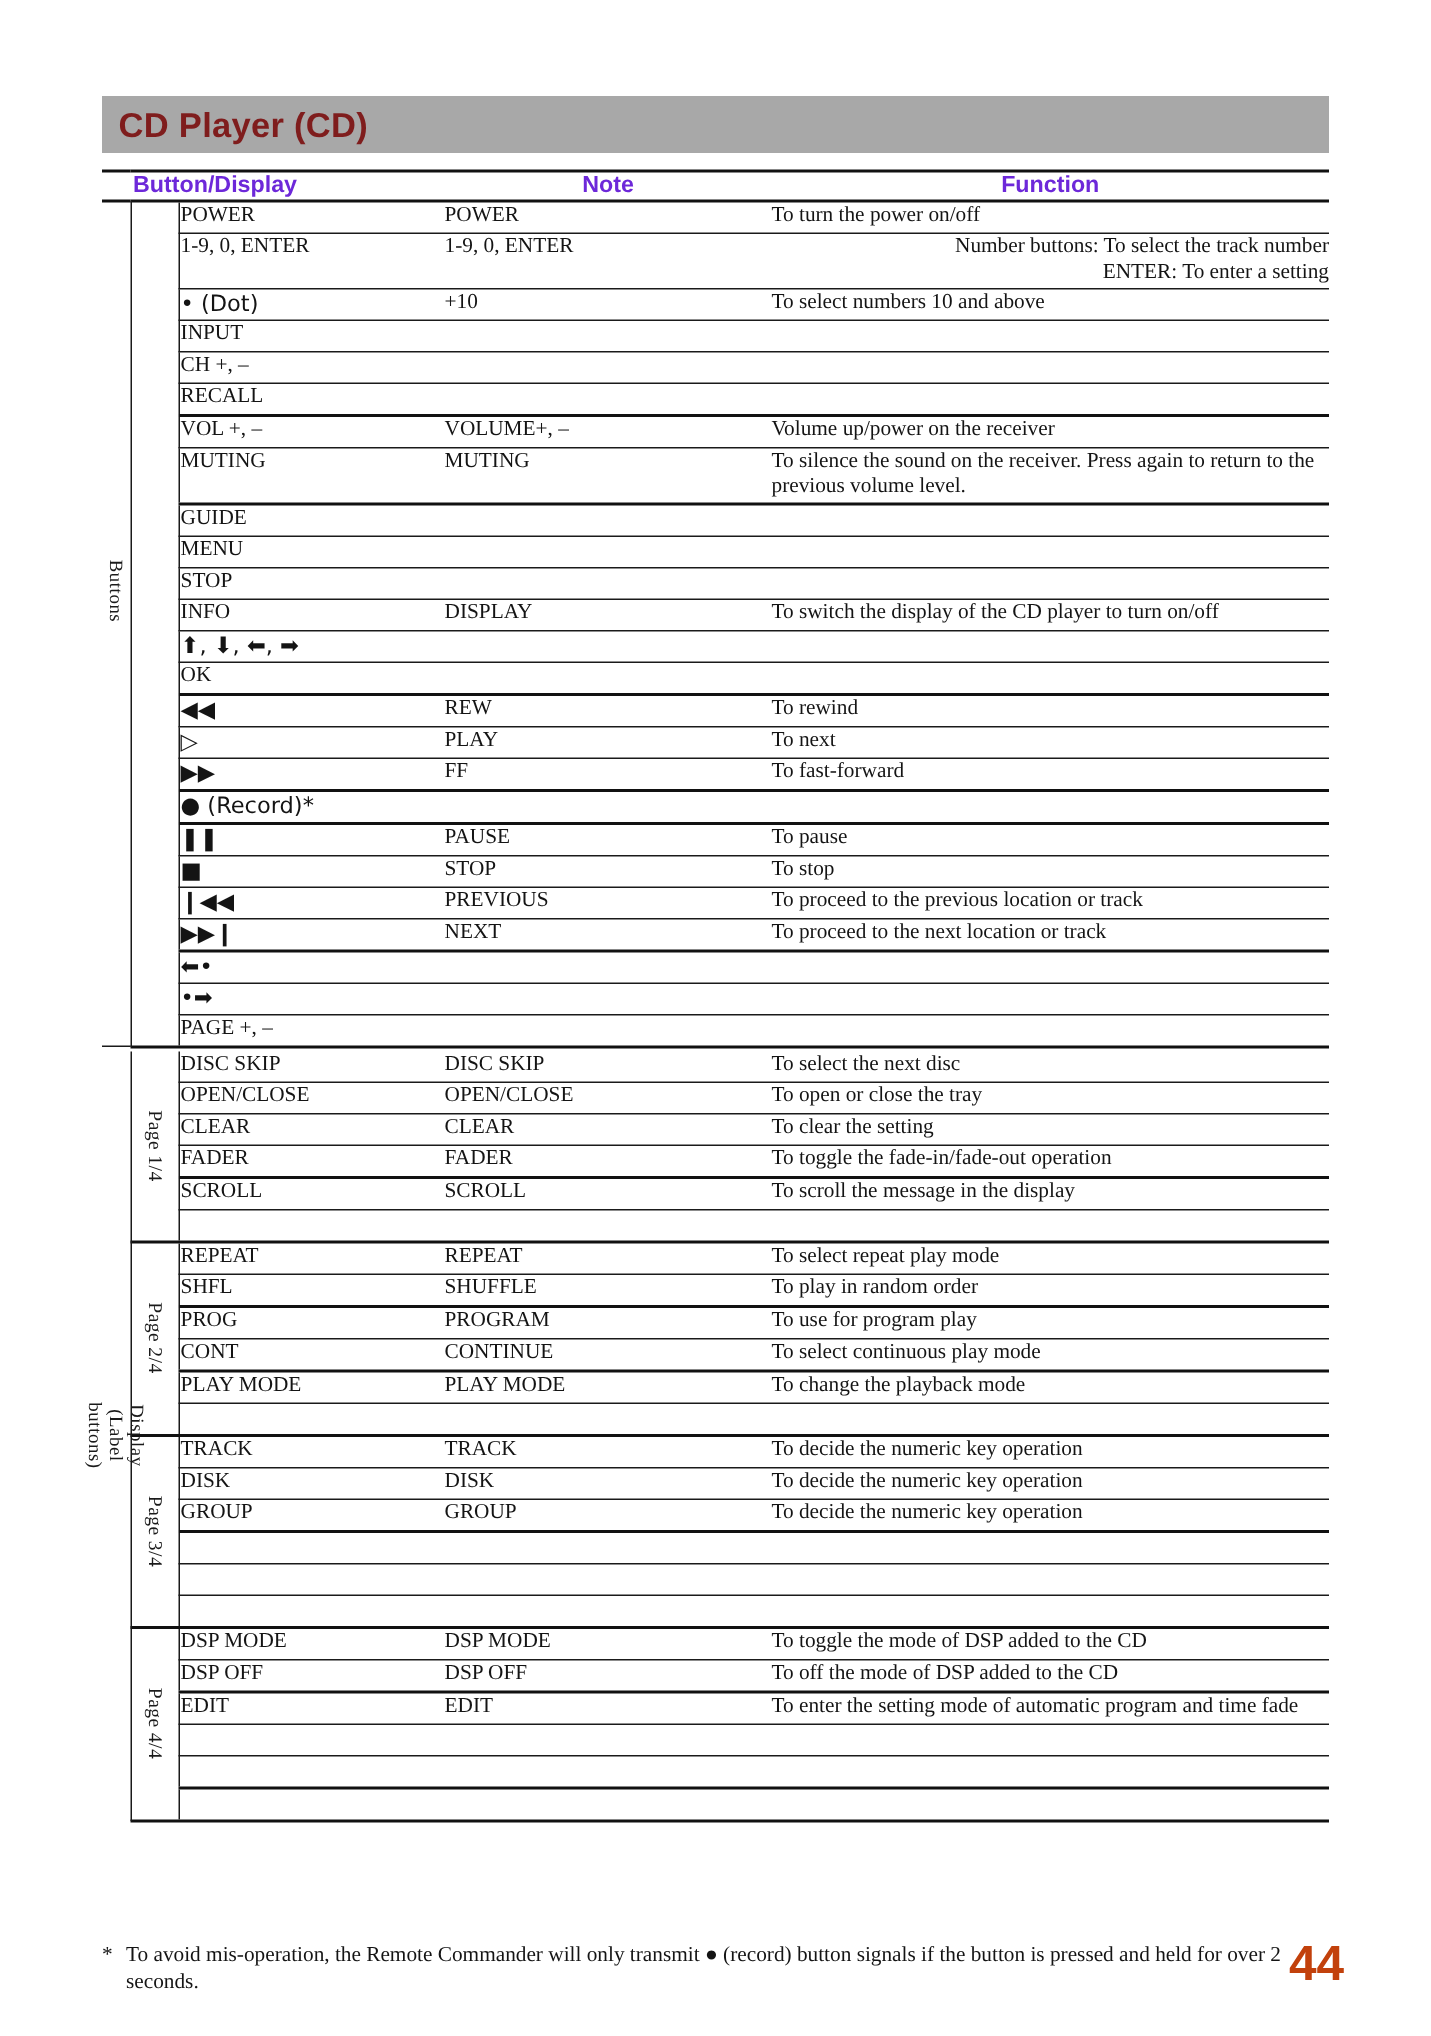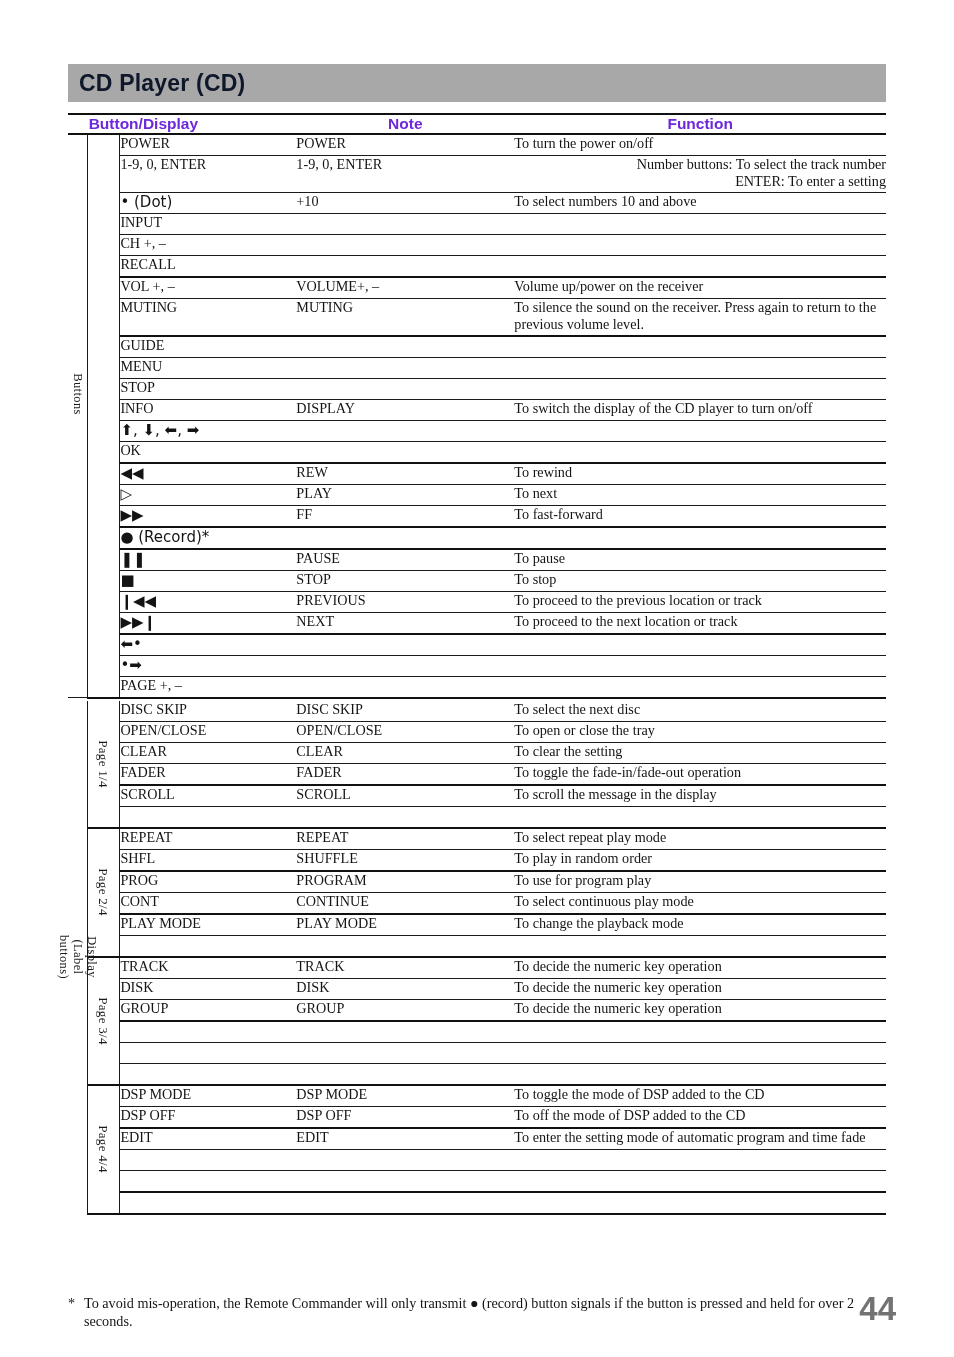--- a/index.html
+++ b/index.html
@@ -31,21 +31,21 @@
     width: 818px;
     height: 38px;
     background: #a8a8a8;
     display: flex;
     align-items: center;
   }
   .banner-title {
     font-family: "Liberation Sans", "DejaVu Sans", sans-serif;
     font-weight: bold;
     font-size: 23px;
-    color: #0f172a;
+    color: #7f1d1d;
     letter-spacing: 0.2px;
     padding-left: 11px;
     line-height: 1;
   }
 
   
   .table-wrap {
     position: absolute;
     left: 68px;
     top: 113px;
@@ -157,21 +157,21 @@
     padding-left: 16px;
     text-indent: 0;
   }
   .folio {
     position: absolute;
     right: 58px;
     top: 1292px;
     font-family: "Liberation Sans", "DejaVu Sans", sans-serif;
     font-weight: bold;
     font-size: 33px;
-    color: #737373;
+    color: #c2410c;
     line-height: 1;
   }
 
   
   .vrail {
     position: absolute;
     width: 0;
     border-left: 1.6px solid #1a1a1a;
   }
 </style>

